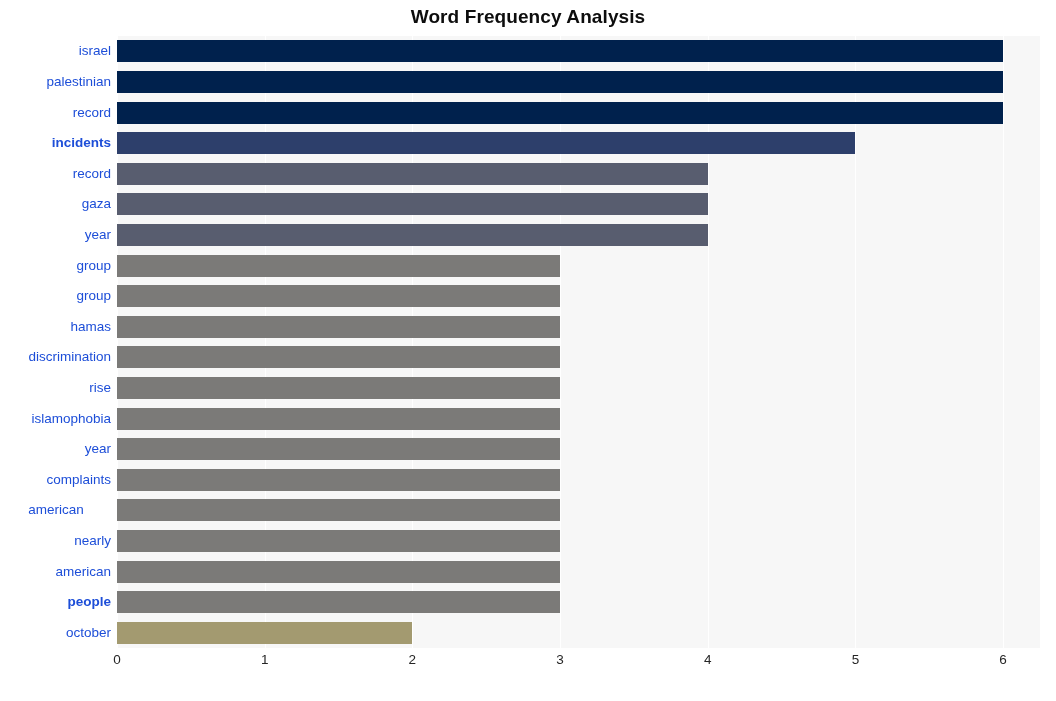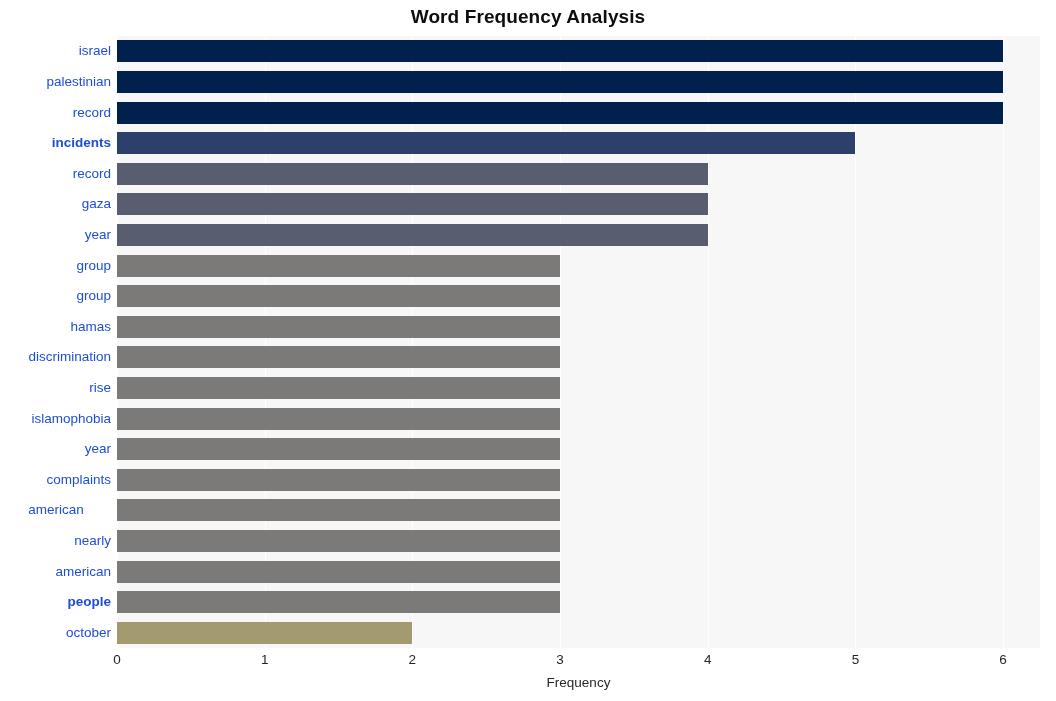--- a/index.html
+++ b/index.html
@@ -166,15 +166,14 @@
   <div id="xtick-layer">
       <div class="xtick" style="left: 117px;">0</div>
       <div class="xtick" style="left: 264.68px;">1</div>
       <div class="xtick" style="left: 412.36px;">2</div>
       <div class="xtick" style="left: 560.04px;">3</div>
       <div class="xtick" style="left: 707.72px;">4</div>
       <div class="xtick" style="left: 855.4px;">5</div>
       <div class="xtick" style="left: 1003.08px;">6</div>
     </div>
 
-  <div id="xaxis-label">Frequency</div>
 
 </div>
 
 </body></html>

